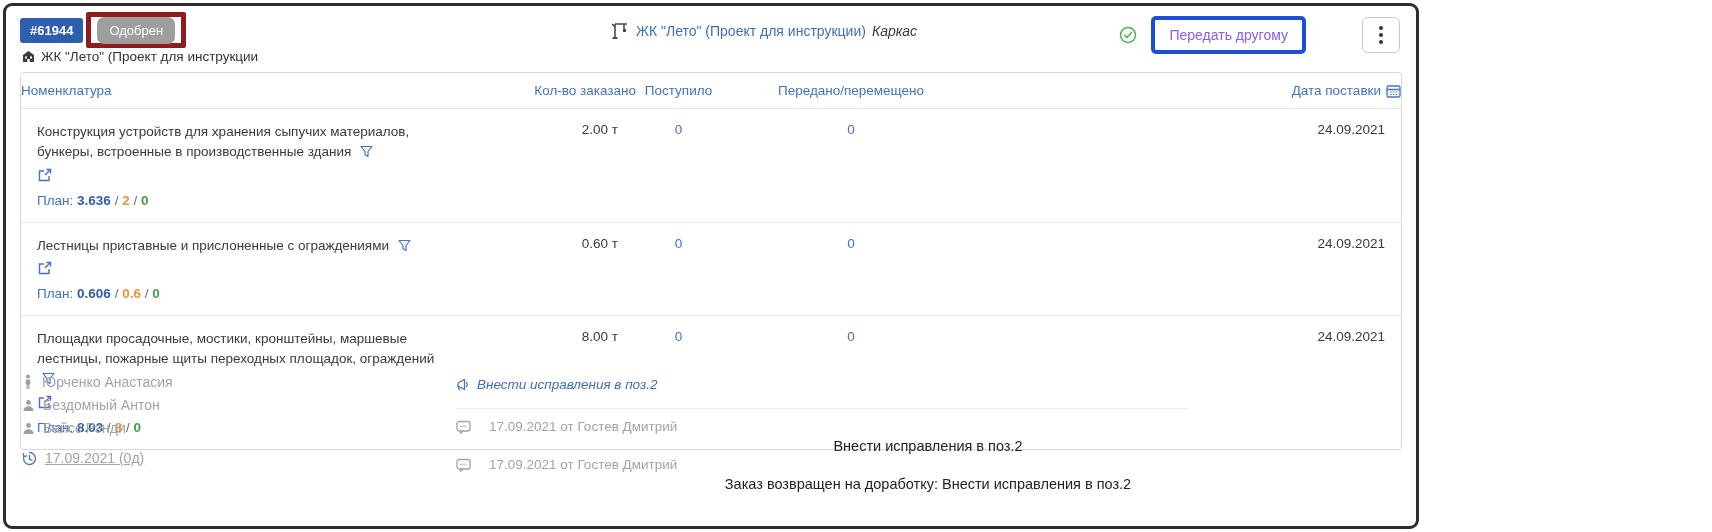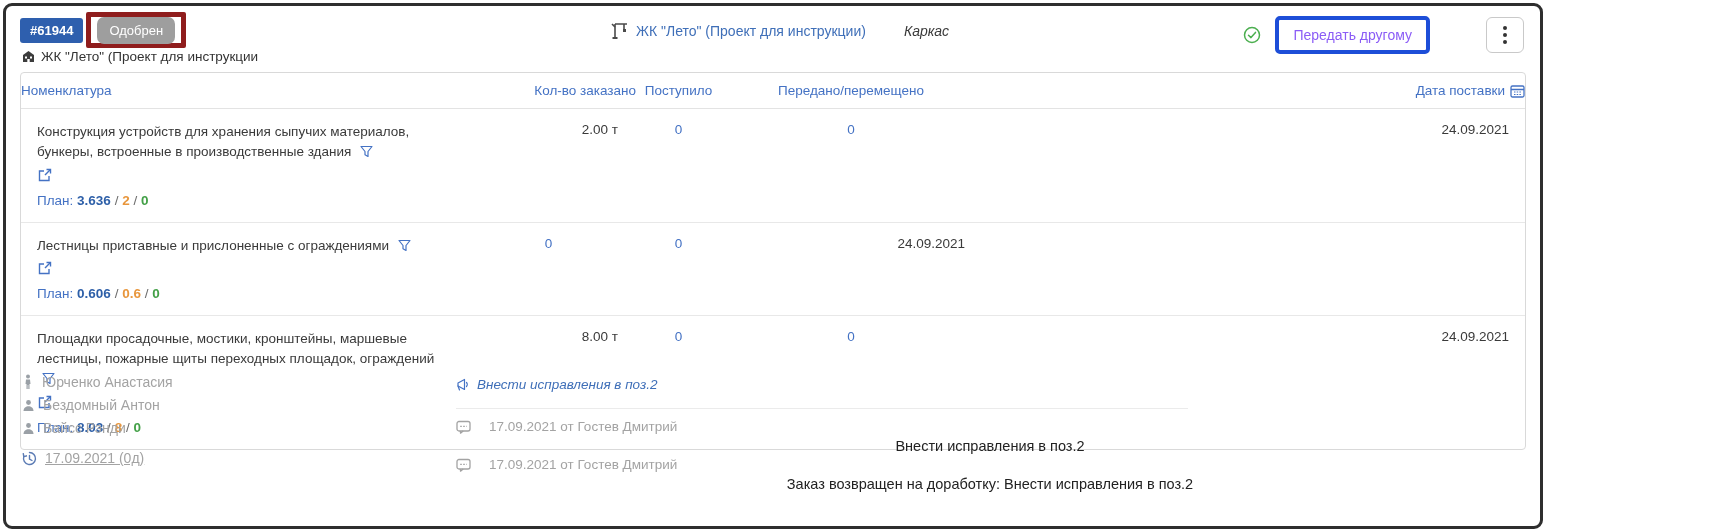--- a/index.html
+++ b/index.html
@@ -1,37 +1,37 @@
 <!DOCTYPE html>
 <html><head>
 <meta charset="utf-8">
 <style>
   * { box-sizing: border-box; margin: 0; padding: 0; }
   html,body { width:1712px; height:532px; background:#fff; font-family:"Liberation Sans", sans-serif; }
   .frame {
-    position:absolute; left:3px; top:3px; width:1540px; height:526px;
+    position:absolute; left:3px; top:3px; width:1416px; height:526px;
     border:3px solid #2e2e2e; border-radius:9px; background:#fff; overflow:hidden;
   }
 
   
   .header { position:relative; height:52px; }
   .header-left { position:absolute; left:14px; top:6px; display:flex; align-items:center; }
   .id-badge {
     background:#2e5fae; color:#fff; font-weight:bold; font-size:13px;
     padding:6px 10px; border-radius:3px; line-height:1;
   }
   .status-annotation {
     border:5px solid #8f1d1d; padding:4px 6px; margin-left:3px; border-radius:2px;
   }
   .status-badge {
     background:#9e9e9e; color:#fff; font-size:13px; padding:6px 12px; border-radius:7px; line-height:1;
   }
   .header-center { position:absolute; left:605px; top:16px; display:flex; align-items:center; gap:6px; font-size:14px; white-space:nowrap; }
   .title-link { color:#3f6fb8; cursor:pointer; }
-  .title-suffix { color:#3a3a3a; font-style:italic;margin-left:32px; }
+  .title-suffix { color:#3a3a3a; font-style:italic; }
   .header-right { position:absolute; right:16px; top:10px; display:flex; align-items:center; gap:14px; }
   .transfer-btn {
     border:4px solid #1d4ed8; border-radius:5px; background:#fff; color:#8b5cf6;
     font-size:14px; padding:7px 14px; cursor:pointer; font-family:inherit;
   }
   .kebab-btn {
     border:1px solid #c9c9c9; border-radius:6px; background:#fff; width:38px; height:36px;
     display:flex; align-items:center; justify-content:center; cursor:pointer; margin-left:42px;
   }
   .kebab-dots { display:flex; flex-direction:column; gap:3px; }
@@ -217,20 +217,21 @@
         </div>
         <div class="plan-line">
           <span>План:</span>
           <span class="plan-main">0.606</span>
           <span class="plan-sep">/</span>
           <span class="plan-orange">0.6</span>
           <span class="plan-sep">/</span>
           <span class="plan-green">0</span>
         </div>
       </div>
+      <div class="c-ordered">0.60 т</div>
       <div class="c-received"><span class="num-link">0</span></div>
       <div class="c-transferred"><span class="num-link">0</span></div>
       <div class="c-date">24.09.2021</div>
     </div>
 
     <div class="tgrid trow">
       <div class="c-name">
         <div class="name-line">
           <span>Площадки просадочные, мостики, кронштейны, маршевые лестницы, пожарные щиты переходных площадок, ограждений</span>
           <span class="icon" style="vertical-align:-2px; margin-left:5px;">

